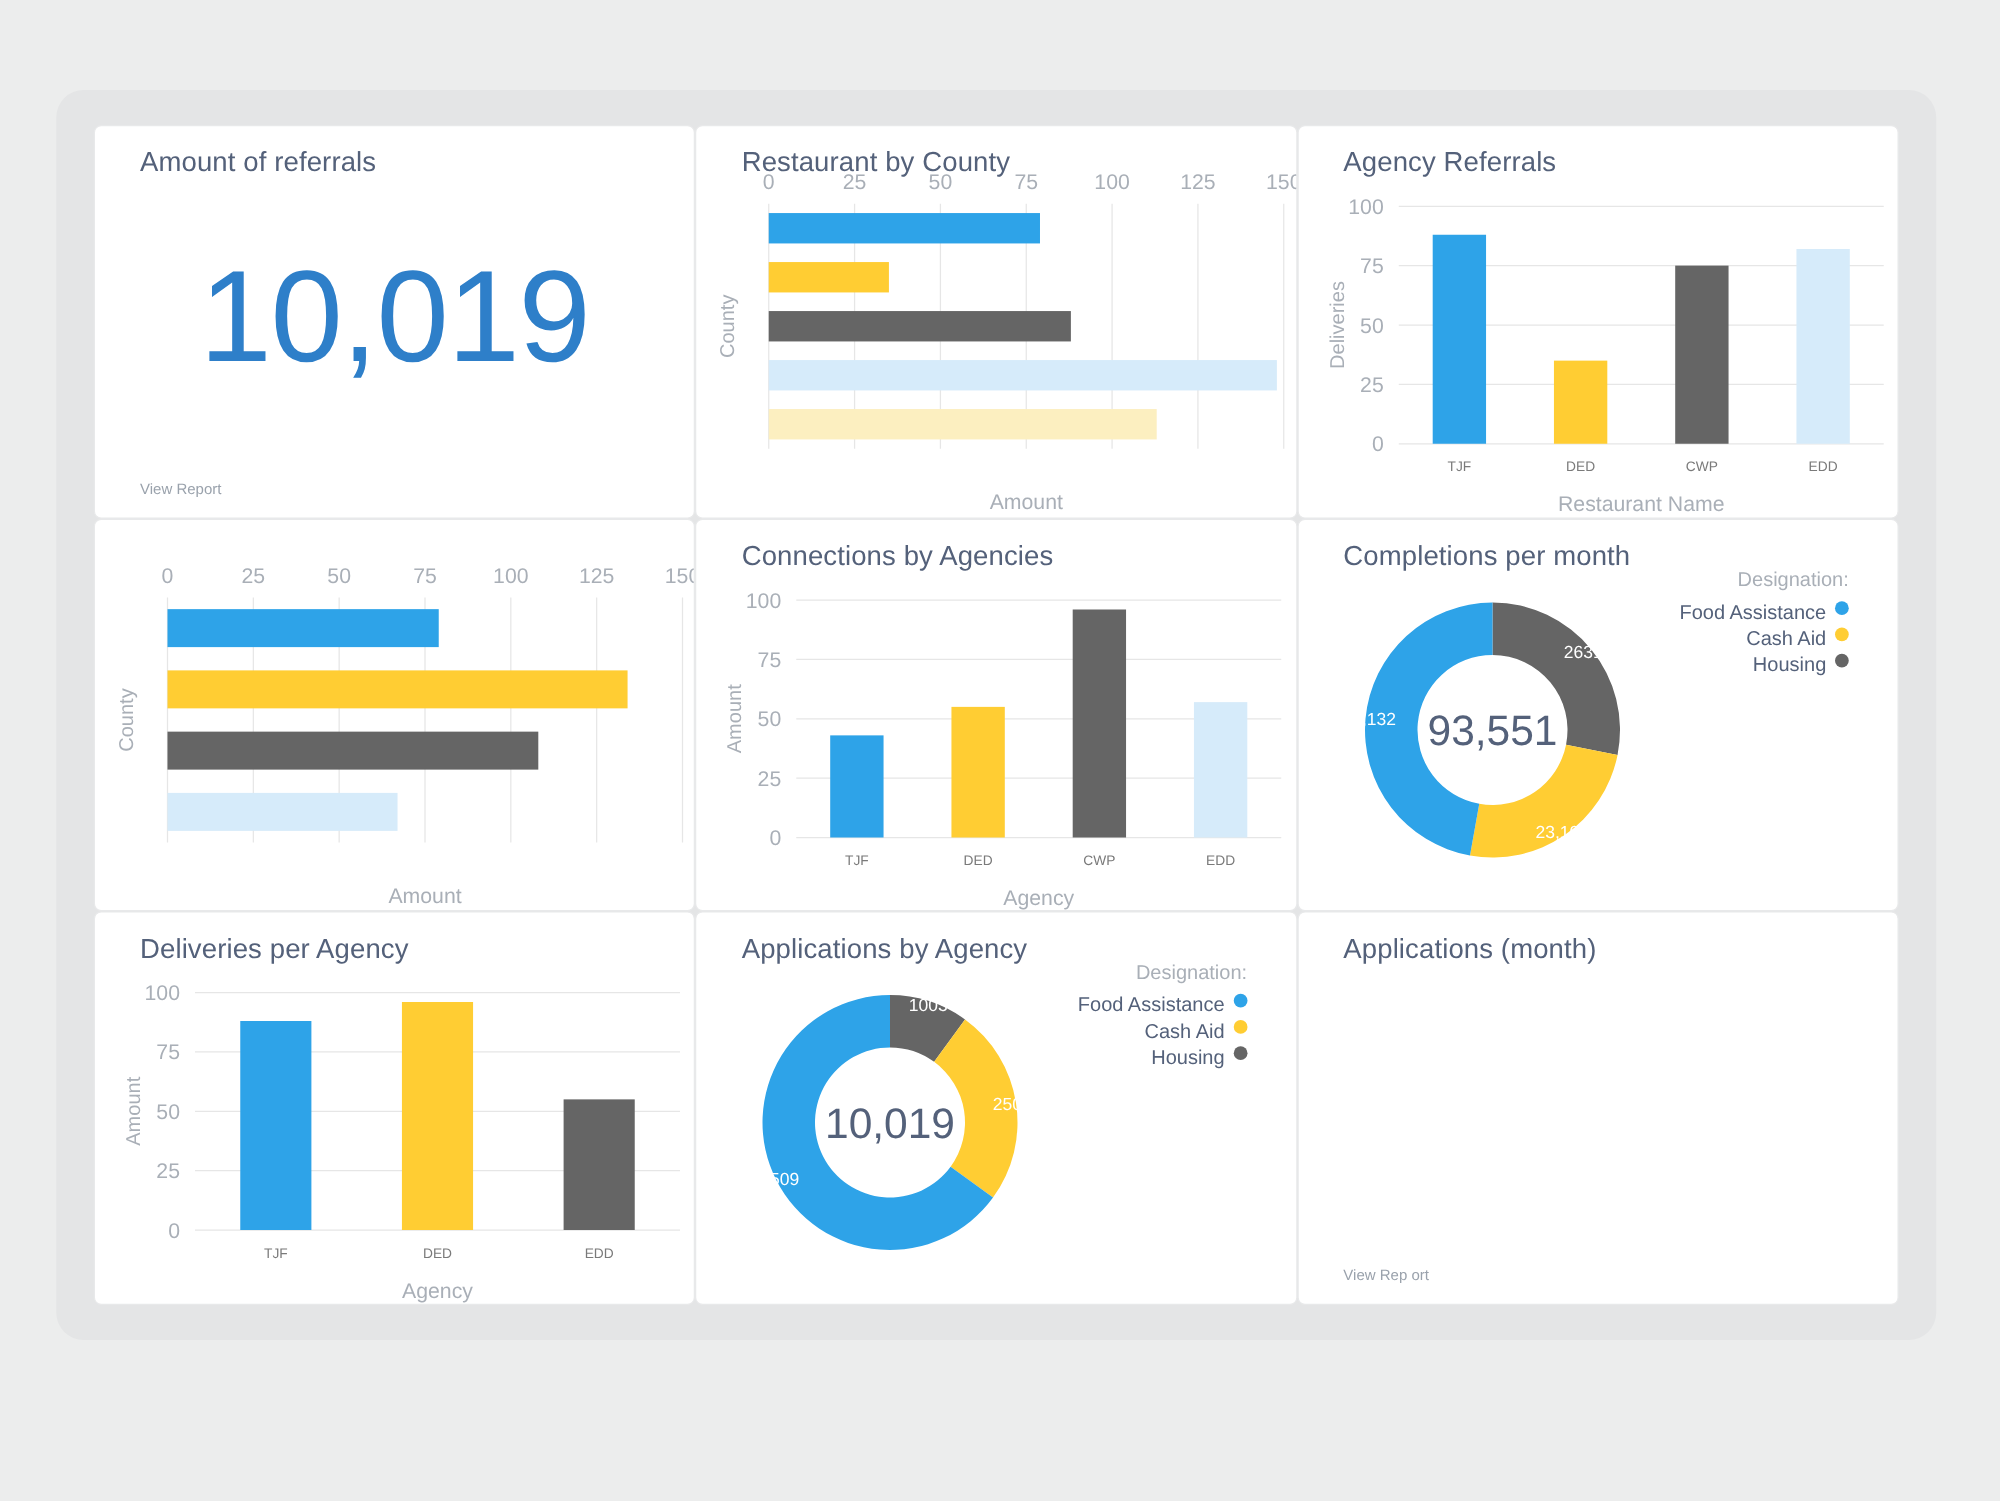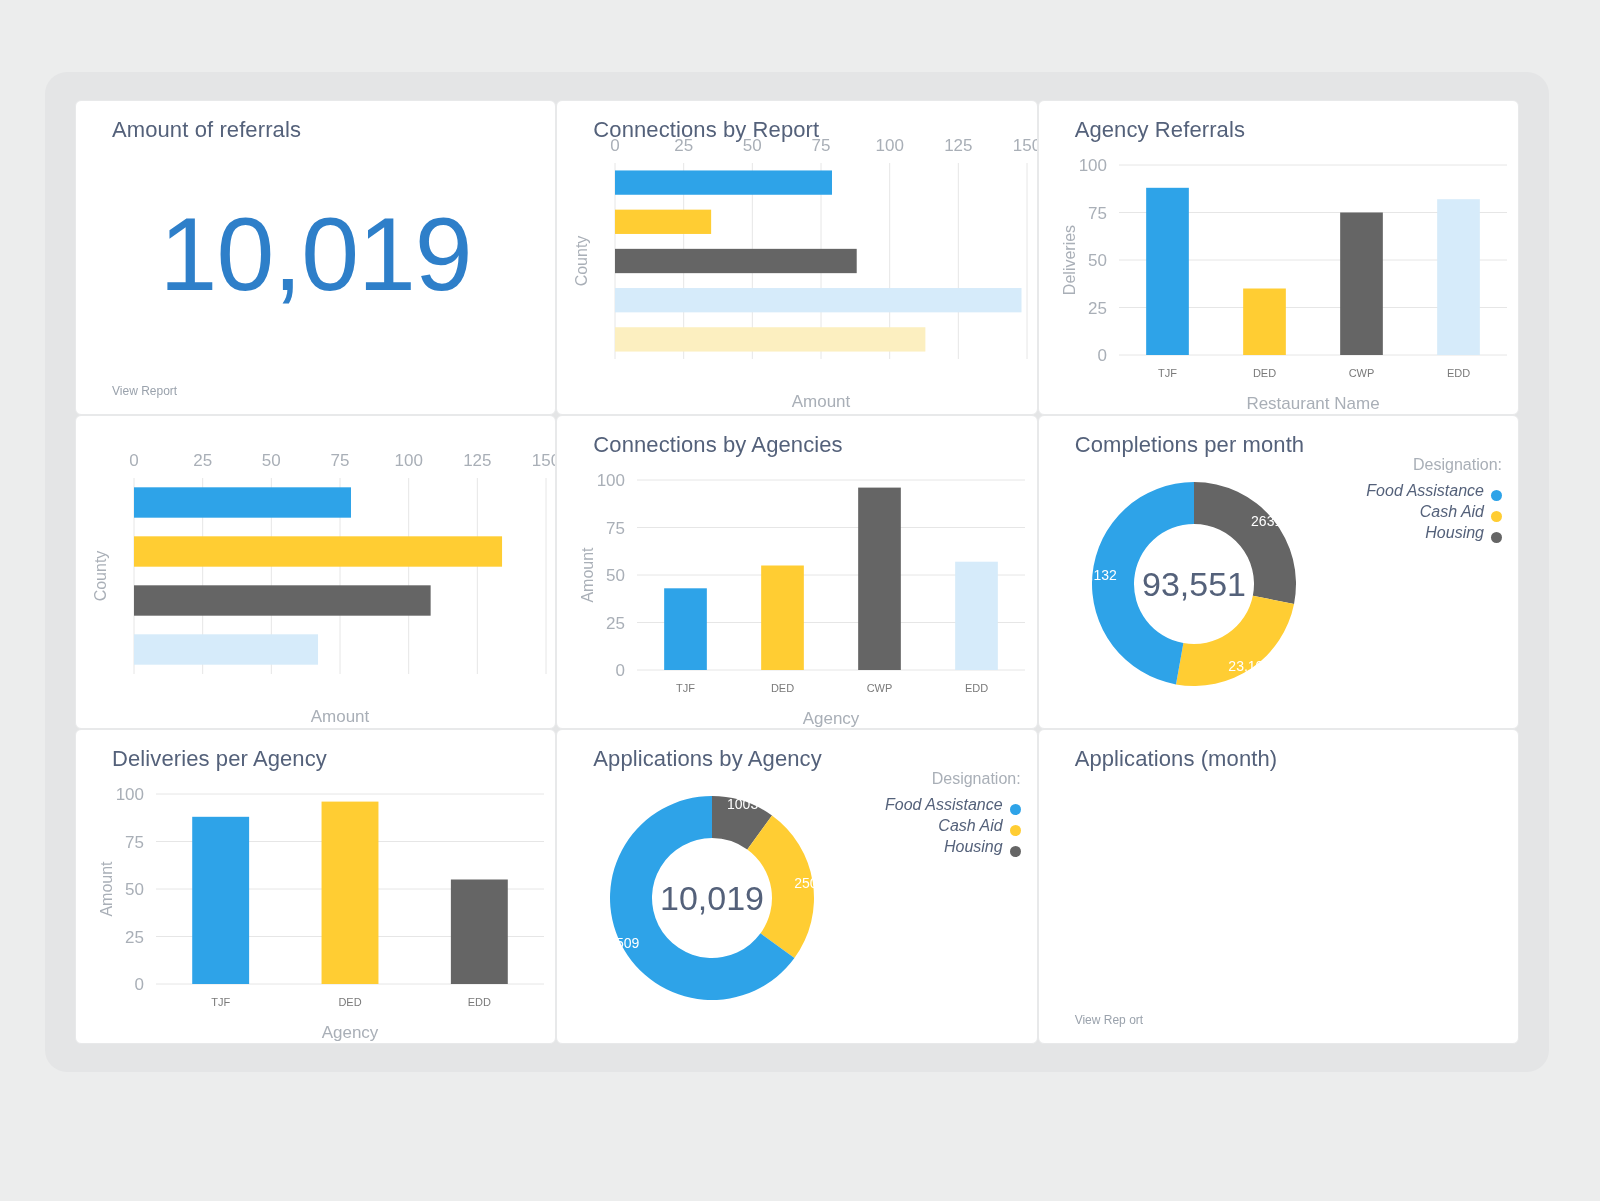--- a/index.html
+++ b/index.html
@@ -69,35 +69,34 @@
   svg { display: block; }
   .gridline { stroke: #e6e6e6; stroke-width: 1; }
   .tick-label { fill: #a9afb7; font-size: 17px; font-family: "Liberation Sans", sans-serif; }
   .tick-label-sm { fill: #7a7a7a; font-size: 11px; font-family: "Liberation Sans", sans-serif; }
   .axis-title { fill: #a9afb7; font-size: 17px; font-family: "Liberation Sans", sans-serif; }
   .axis-title-v { fill: #a9afb7; font-size: 16px; font-family: "Liberation Sans", sans-serif; }
   .donut-label { fill: #ffffff; font-size: 14px; font-family: "Liberation Sans", sans-serif; }
   .donut-center { fill: #54617a; font-size: 34px; font-family: "Liberation Sans", sans-serif; }
   .legend {
     position: absolute;
-    right: 16px;
+    right: 39px;
     top: 40px;
     text-align: right;
     font-size: 16px;
     color: #54617a;
   }
   .legend-title { color: #a9afb7; margin-bottom: 7px; font-size: 16px; }
   .legend-row {
     display: flex;
-    align-items: flex-end;
+    align-items: flex-start;
     justify-content: flex-end;
     gap: 7px;
     line-height: 20px;
     margin-top: 1px;
-    font-style: italic;
   }
   .legend-dot {
     width: 11px; height: 11px;
     border-radius: 50%;
     display: inline-block;
     flex: none;
   }
 </style>
 </head>
 <body>
@@ -105,21 +104,21 @@
 <div id="dashboard-frame">
   <div id="cards-grid">
 
     <div class="card">
       <div class="card-title">Amount of referrals</div>
       <div class="big-number">10,019</div>
       <div class="view-report">View Report</div>
     </div>
 
     <div class="card">
-      <div class="card-title">Connections by Report</div>
+      <div class="card-title">Restaurant by County</div>
       <div class="chart-area">
         <svg id="svg-connections_by_county" width="494" height="323" viewBox="0 0 494 323">
             <line x1="58" y1="62" x2="58" y2="258" class="gridline"></line>
             <text x="58" y="50" text-anchor="middle" class="tick-label">0</text>
             <line x1="126.66666666666666" y1="62" x2="126.66666666666666" y2="258" class="gridline"></line>
             <text x="126.66666666666666" y="50" text-anchor="middle" class="tick-label">25</text>
             <line x1="195.33333333333331" y1="62" x2="195.33333333333331" y2="258" class="gridline"></line>
             <text x="195.33333333333331" y="50" text-anchor="middle" class="tick-label">50</text>
             <line x1="264" y1="62" x2="264" y2="258" class="gridline"></line>
             <text x="264" y="50" text-anchor="middle" class="tick-label">75</text>

